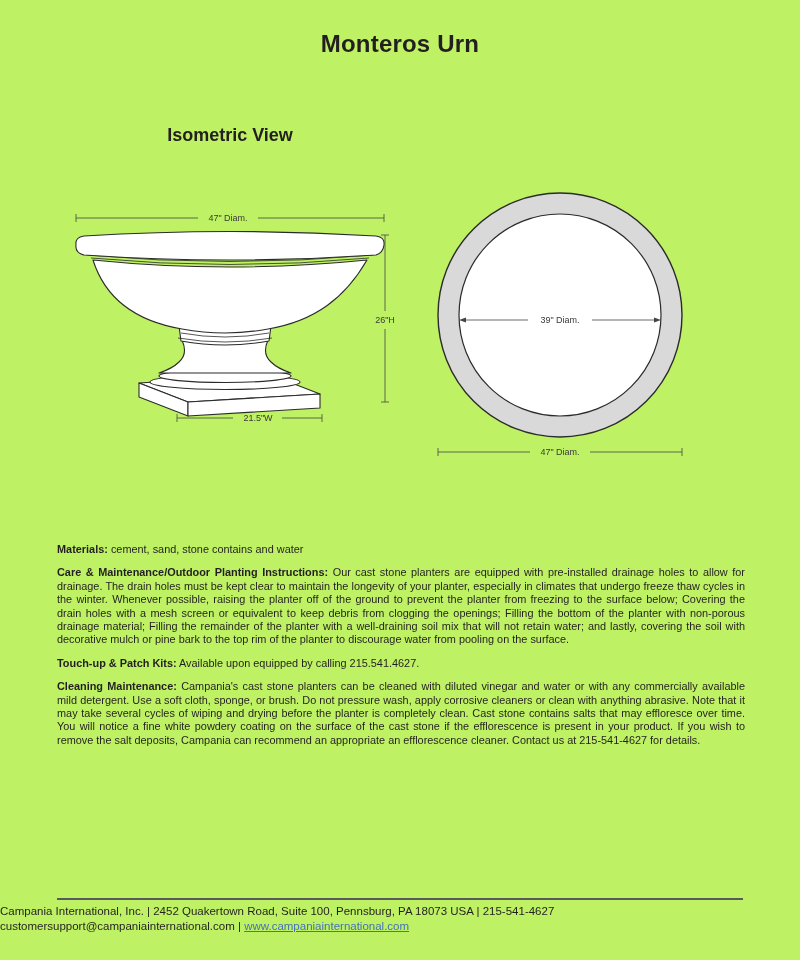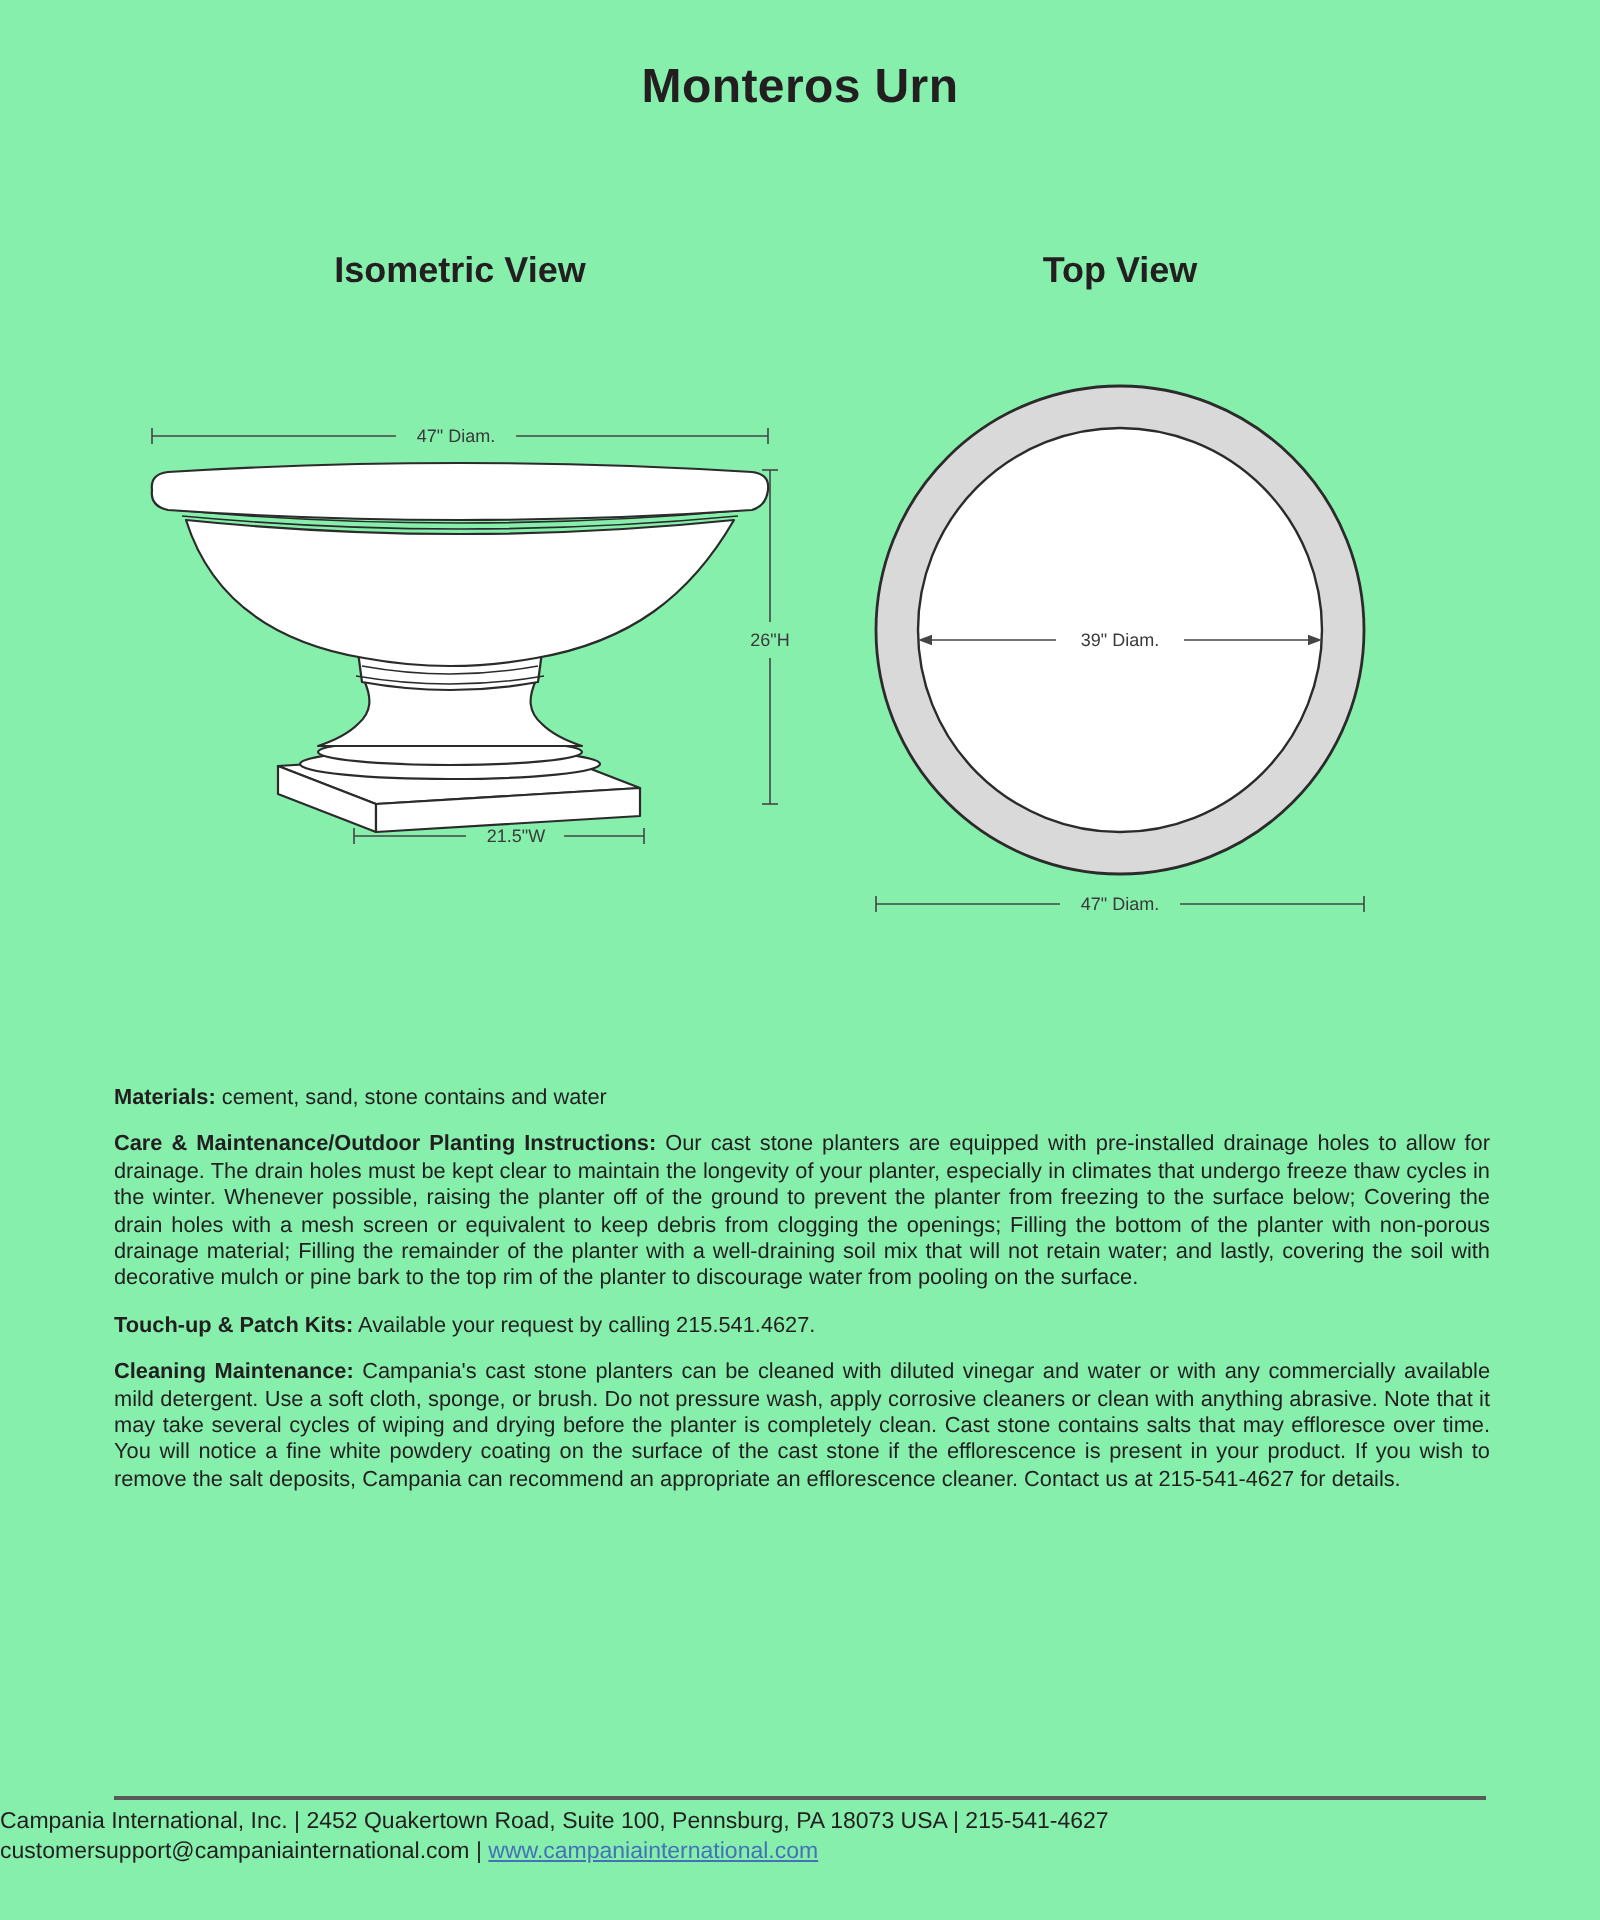--- a/index.html
+++ b/index.html
@@ -1,19 +1,19 @@
 <!DOCTYPE html>
 <html><head>
 <meta charset="utf-8">
 <style>
   * { margin:0; padding:0; box-sizing:border-box; }
   html,body { background:#e8e8e8; }
   .page {
     position:relative; width:800px; height:960px; margin:0 auto;
-    background:#86efac; overflow:hidden;
+    background:#bef264; overflow:hidden;
     font-family:"Liberation Sans", sans-serif; color:#231f20;
   }
   .doc-title {
     position:absolute; top:30px; left:0; width:800px;
     text-align:center; font-size:24px; font-weight:700; letter-spacing:.2px;
   }
   .view-label {
     position:absolute; top:125px; font-size:18px; font-weight:700;
     text-align:center;
   }
@@ -48,21 +48,20 @@
   .footer-text a { color:#4472b8; text-decoration:underline; cursor:pointer; }
 </style>
 </head>
 <body>
 
 <div class="page">
 
   <h1 class="doc-title">Monteros Urn</h1>
 
   <div class="view-label iso">Isometric View</div>
-  <div class="view-label top">Top View</div>
 
   <svg class="drawing iso" width="340" height="235" viewBox="0 0 340 235">
 
     <g>
       <line class="dim" x1="16" y1="25" x2="138" y2="25"></line>
       <line class="dim" x1="198" y1="25" x2="324" y2="25"></line>
       <line class="dim" x1="16" y1="21" x2="16" y2="29"></line>
       <line class="dim" x1="324" y1="21" x2="324" y2="29"></line>
       <text class="dim-text" x="168" y="28" text-anchor="middle">47" Diam.</text>
     </g>
@@ -130,21 +129,21 @@
   </svg>
 
   <div class="text-block">
     <p><b>Materials:</b>
       <span>cement, sand, stone contains and water</span></p>
 
     <p><b>Care &amp; Maintenance/Outdoor Planting Instructions:</b>
       <span>Our cast stone planters are equipped with pre-installed drainage holes to allow for drainage. The drain holes must be kept clear to maintain the longevity of your planter, especially in climates that undergo freeze thaw cycles in the winter.  Whenever possible, raising the planter off of the ground to prevent the planter from freezing to the surface below; Covering the drain holes with a mesh screen or equivalent to keep debris from clogging the openings; Filling the bottom of the planter with non-porous drainage material; Filling the remainder of the planter with a well-draining soil mix that will not retain water; and lastly, covering the soil with decorative mulch or pine bark to the top rim of the planter to discourage water from pooling on the surface.</span></p>
 
     <p><b>Touch-up &amp; Patch Kits:</b>
-      <span>Available your request by calling 215.541.4627.</span></p>
+      <span>Available upon equipped by calling 215.541.4627.</span></p>
 
     <p><b>Cleaning Maintenance:</b>
       <span>Campania's cast stone planters can be cleaned with diluted vinegar and water or with any commercially available mild detergent. Use a soft cloth, sponge, or brush. Do not pressure wash, apply corrosive cleaners or clean with anything abrasive. Note that it may take several cycles of wiping and drying before the planter is completely clean. Cast stone contains salts that may effloresce over time. You will notice a fine white powdery coating on the surface of the cast stone if the efflorescence is present in your product. If you wish to remove the salt deposits, Campania can recommend an appropriate an efflorescence cleaner. Contact us at 215-541-4627 for details.</span></p>
   </div>
 
   <div class="footer-rule"></div>
   <div class="footer-text">
     <div>Campania International, Inc. | 2452 Quakertown Road, Suite 100, Pennsburg, PA 18073 USA | 215-541-4627</div>
     <div>
       <span>customersupport@campaniainternational.com</span>

